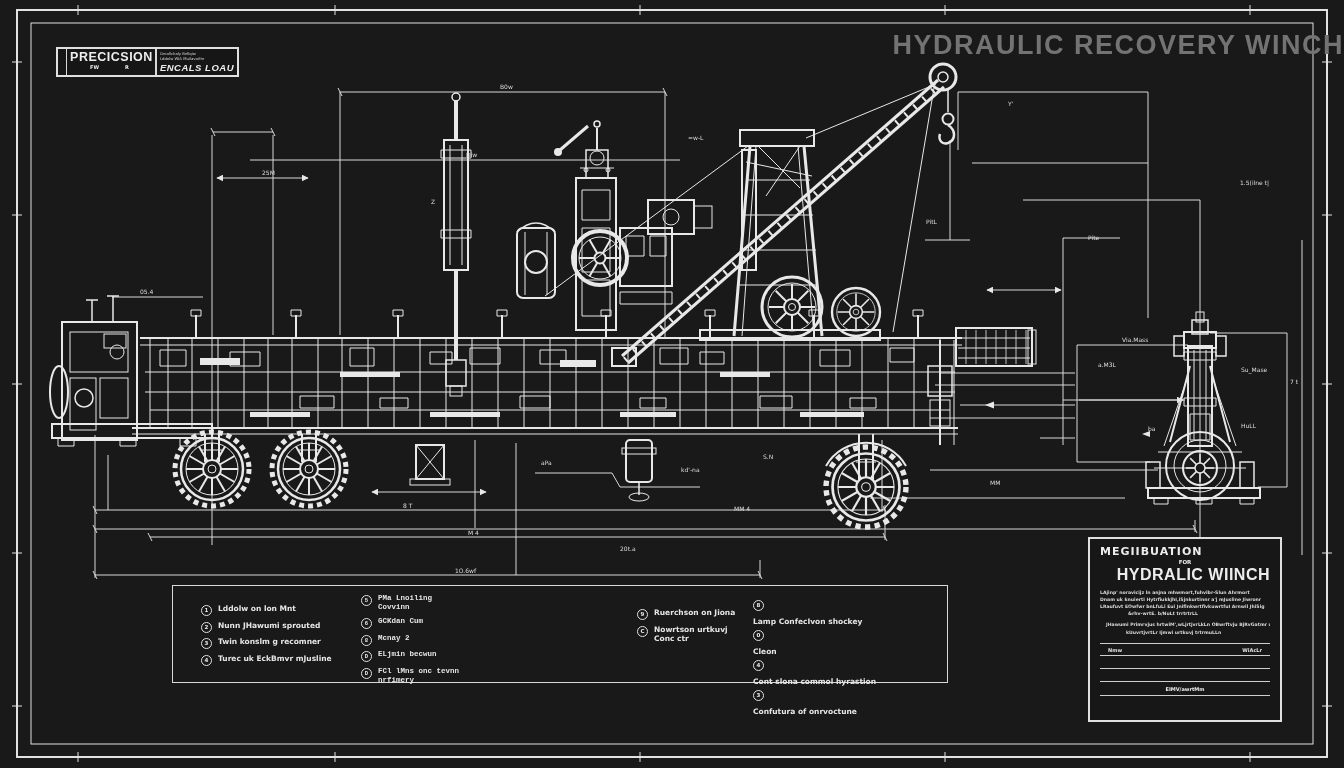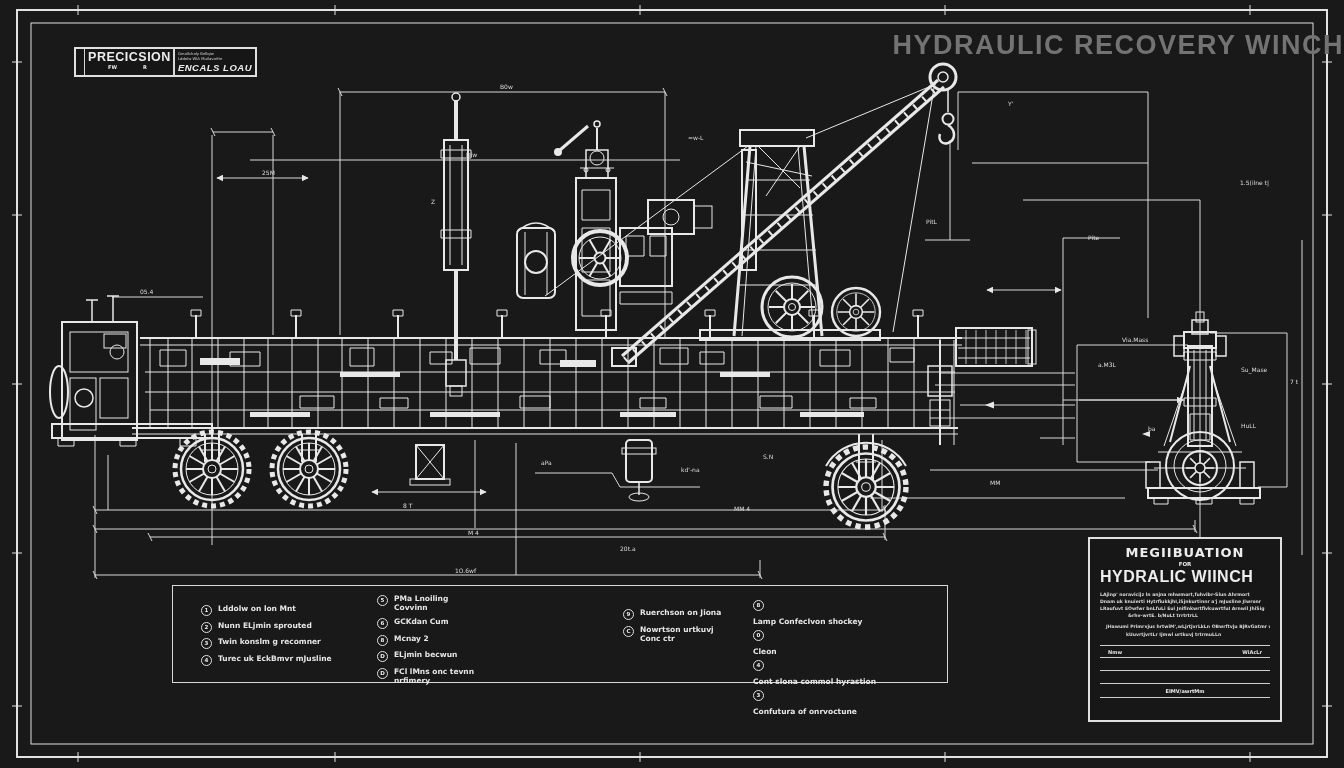--- a/index.html
+++ b/index.html
@@ -8,50 +8,50 @@
   #bp{position:absolute;left:0;top:0;}
   svg .s1{stroke-width:1}svg .s15{stroke-width:1.5}svg .s2{stroke-width:2}
   svg .s25{stroke-width:2.5}svg .s3{stroke-width:3}svg .s4{stroke-width:4}svg .s5{stroke-width:5}
   svg text{fill:#dedede;font-family:"DejaVu Sans",sans-serif;font-size:6px;}
   .ov{position:absolute;}
   
   #main-title{left:0;top:30px;width:1344px;text-align:right;
     font-family:"Liberation Sans",sans-serif;font-weight:bold;font-size:27px;
     letter-spacing:1.5px;color:#737373;}
   
-  #tblock{left:74px;top:47px;width:183px;height:30px;border:2px solid #e0e0e0;
+  #tblock{left:56px;top:47px;width:183px;height:30px;border:2px solid #e0e0e0;
     display:flex;box-sizing:border-box;background:#161616;}
   #tblock .c0{width:9px;border-right:1.5px solid #d8d8d8;}
   #tblock .c1{width:86px;border-right:2px solid #d8d8d8;padding:1px 2px 0 3px;}
   #tblock .c1 .big{font-family:"Liberation Sans",sans-serif;font-weight:bold;font-size:12.5px;
     letter-spacing:.5px;white-space:nowrap;}
   #tblock .c1 .subs{font-size:5px;font-weight:bold;display:flex;gap:26px;padding-left:20px;}
   #tblock .c2{flex:1;padding:3px 3px;}
   #tblock .c2 .tiny{font-size:3.8px;line-height:1.3;color:#d5d5d5;white-space:nowrap;}
   #tblock .c2 .brand{font-family:"Liberation Sans",sans-serif;font-style:italic;font-weight:bold;
     font-size:9.5px;letter-spacing:.5px;white-space:nowrap;}
   
   #legend{left:172px;top:585px;width:776px;height:98px;border:1.5px solid #d9d9d9;
     box-sizing:border-box;}
   .lc{position:absolute;}
   .li{display:flex;gap:6px;margin-bottom:4.5px;align-items:flex-start;}
   .bu{flex:0 0 auto;width:9px;height:9px;border:1px solid #e2e2e2;border-radius:50%;
     font-size:5.5px;line-height:9px;text-align:center;font-weight:bold;margin-top:1px;}
   .lt{font-size:7.5px;font-weight:bold;line-height:1.25;color:#e6e6e6;white-space:nowrap;}
   .lt span{display:block;}
-  #lc1{left:28px;top:18px;} #lc2{left:204px;top:8px;} #lc3{left:330px;top:18px;}
-  #lc4{left:450px;top:22px;} #lc5{left:580px;top:13px;}
+  #lc1{left:28px;top:18px;} #lc2{left:188px;top:8px;font-family:Liberation Mono, monospace;} #lc3{left:330px;top:18px;}
+  #lc4{left:464px;top:22px;} #lc5{left:580px;top:13px;}
   #lc5 .li{margin-bottom:2.5px;flex-direction:column;}
   
   #spec{left:1088px;top:537px;width:194px;height:185px;border:2px solid #e0e0e0;
     box-sizing:border-box;padding:6px 10px 0 10px;background:#171717;}
-  #spec .k{font-size:13px;font-weight:bold;text-align:center;letter-spacing:1px;}
+  #spec .k{font-size:11px;font-weight:bold;letter-spacing:1px;}
   #spec .f{font-size:5.5px;font-weight:bold;text-align:center;margin-top:1px;}
   #spec .t{font-family:"Liberation Sans",sans-serif;font-weight:bold;font-size:16px;
-    text-align:left;letter-spacing:.5px;margin:1px 0 5px 0;white-space:nowrap;}
+    text-align:right;letter-spacing:.5px;margin:1px 0 5px 0;white-space:nowrap;}
   #spec .p{font-size:4.6px;font-weight:bold;line-height:1.55;color:#d9d9d9;white-space:nowrap;
     overflow:hidden;}
   #spec .p2{margin-top:4px;padding-left:6px;}
   #spec .hr{border-bottom:1.2px solid #cfcfcf;}
   #spec .th{display:flex;justify-content:space-between;font-size:5px;font-weight:bold;
     padding:3px 8px 2px 8px;color:#e2e2e2;}
   #spec .srow{height:12px;border-bottom:1.2px solid #cfcfcf;}
   #spec .foot{font-size:5px;font-weight:bold;text-align:center;padding-top:4px;}
   #spec .hr.last{margin-top:3px;}
 </style>
@@ -366,21 +366,21 @@
   <div class="lc" id="lc1">
     <div class="li">
       <span class="bu">1</span>
       <span class="lt">
             <span>Lddolw on lon Mnt</span>
           </span>
         </div>
     <div class="li">
       <span class="bu">2</span>
       <span class="lt">
-            <span>Nunn ELjmin sprouted</span>
+            <span>Nunn JHawumi sprouted</span>
           </span>
         </div>
     <div class="li">
       <span class="bu">3</span>
       <span class="lt">
             <span>Twin konslm g recomner</span>
           </span>
         </div>
     <div class="li">
       <span class="bu">4</span>

